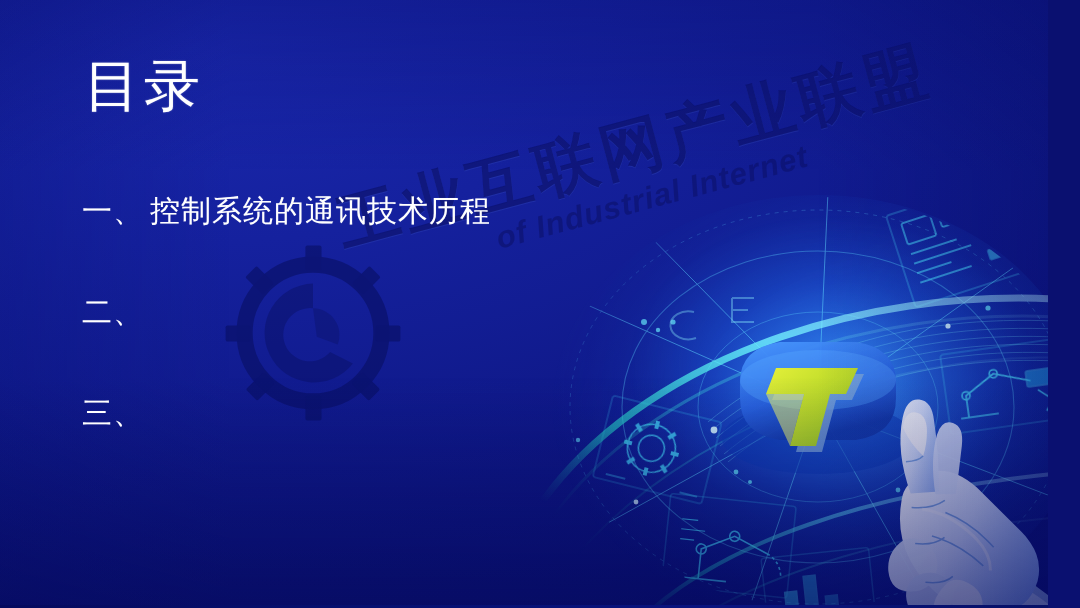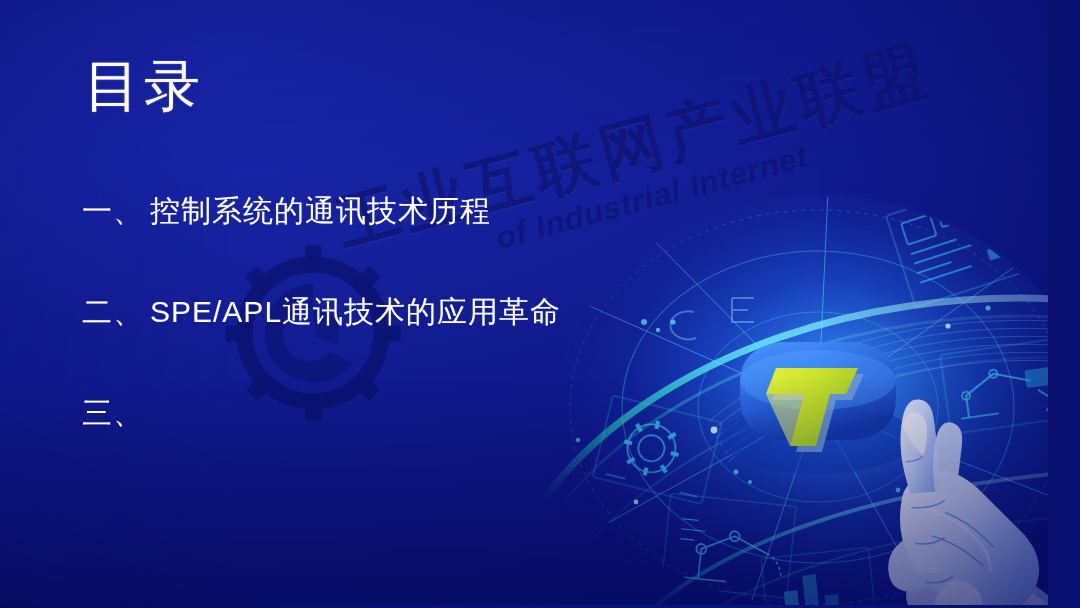--- a/index.html
+++ b/index.html
@@ -379,21 +379,20 @@
 
   <div class="toc">
 
     <div class="toc-item">
       <span class="toc-num">一、</span>
       <span class="toc-text">控制系统的通讯技术历程</span>
     </div>
 
     <div class="toc-item">
       <span class="toc-num">二、</span>
-      <span class="toc-text">SPE/APL通讯技术的应用革命</span>
     </div>
 
     <div class="toc-item">
       <span class="toc-num">三、</span>
     </div>
 
   </div>
 
   <div class="bg-bottom-edge"></div>
 </div>

